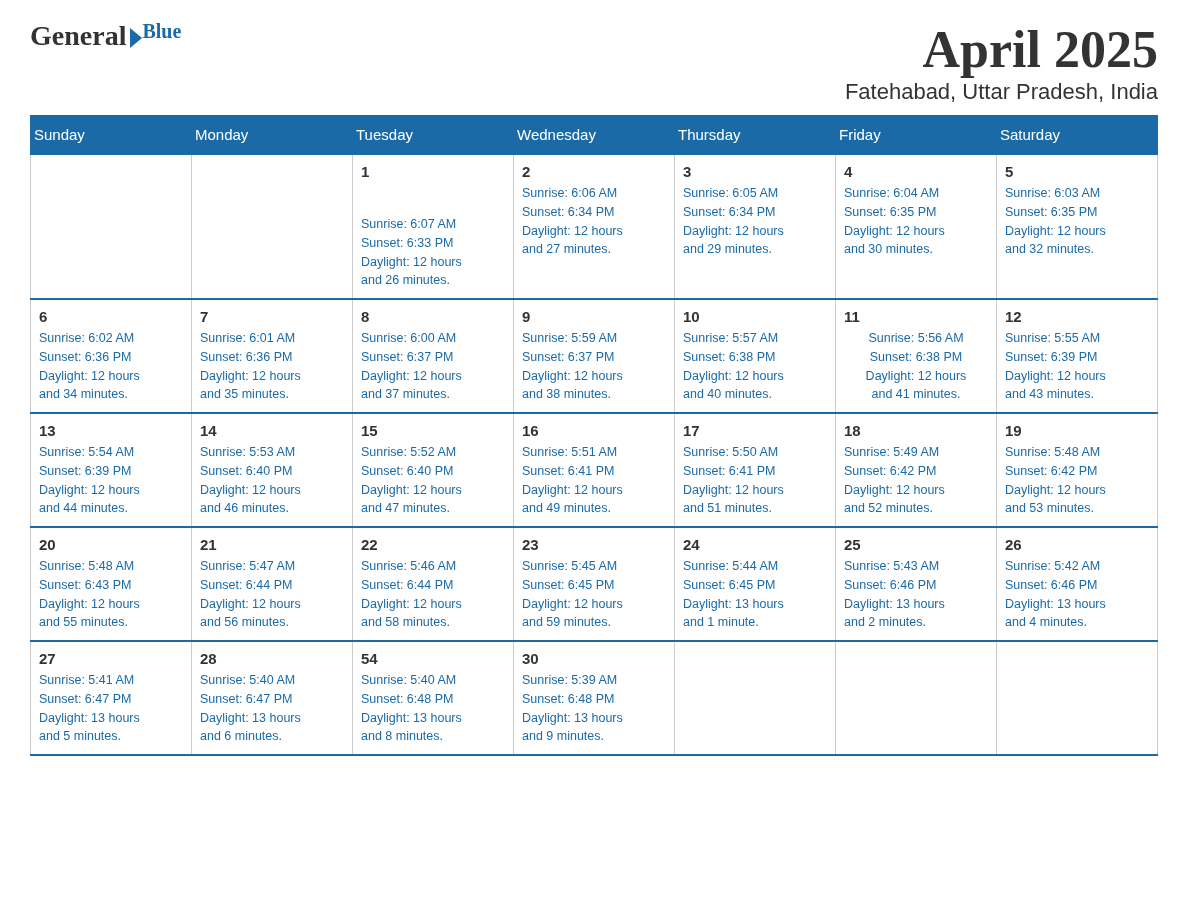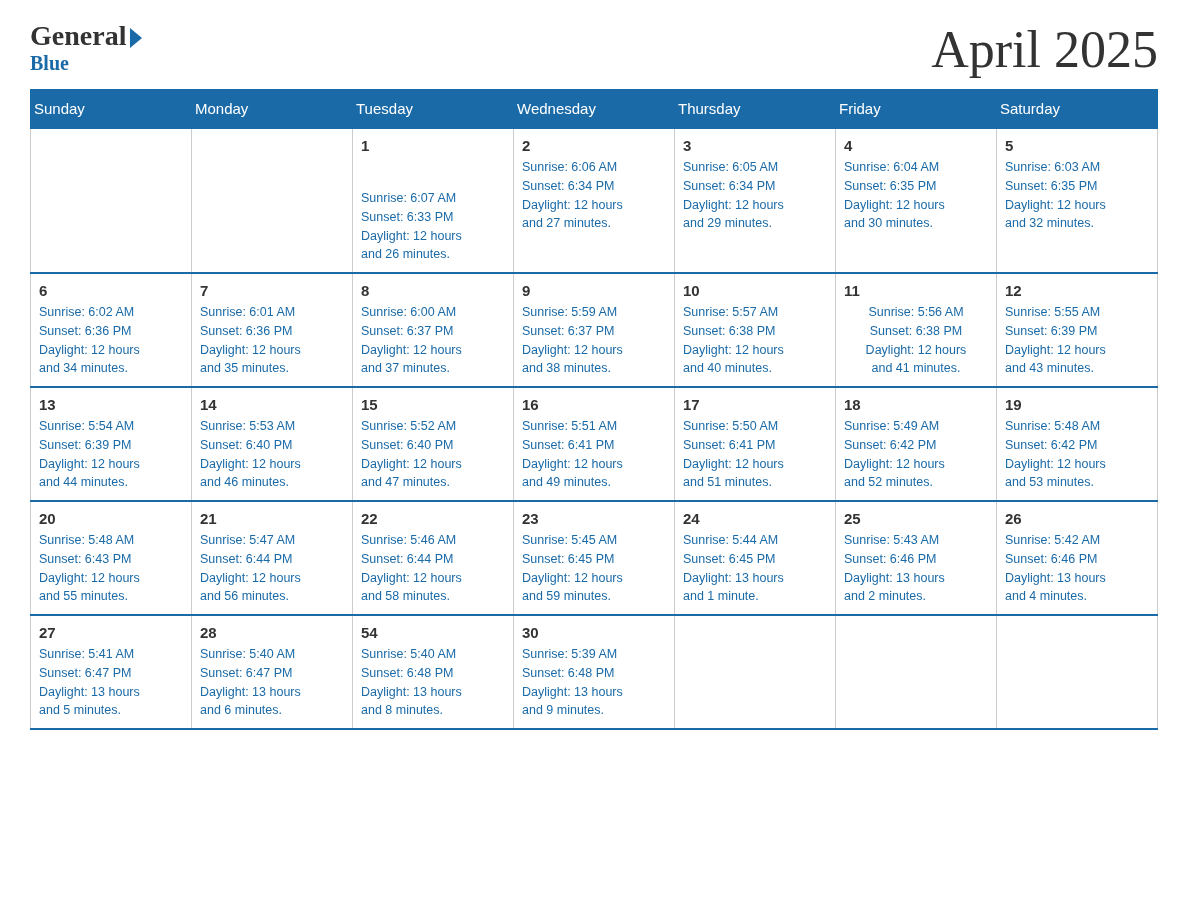--- a/index.html
+++ b/index.html
@@ -32,33 +32,33 @@
       width: 0;
       height: 0;
       border-left: 12px solid #1a6aa8;
       border-top: 10px solid transparent;
       border-bottom: 10px solid transparent;
       margin-left: 4px;
       margin-top: 4px;
     }
     .logo-wrapper {
       display: flex;
-      flex-direction: column;
+      flex-direction: row;
       align-items: flex-start;
     }
     .logo-row {
       display: flex;
       align-items: center;
     }
     .title-section {
       text-align: right;
     }
     .title-section h1 {
       font-size: 52px;
-      font-weight: normal;
+      font-weight: bold;
       color: #333;
       font-family: Georgia, serif;
     }
     .title-section h2 {
       font-size: 22px;
       font-weight: normal;
       color: #333;
     }
     .calendar {
       width: 100%;
@@ -108,20 +108,21 @@
 <div class="header">
   <div class="logo-wrapper">
     <div class="logo-row">
       <span class="logo-text-general">General</span>
       <div class="logo-arrow"></div>
     </div>
     <span class="logo-text-blue">Blue</span>
   </div>
   <div class="title-section">
     <h1>April 2025</h1>
+    <h2>Fatehabad, Uttar Pradesh, India</h2>
   </div>
 </div>
 
 <table class="calendar">
   <thead>
     <tr>
     <th>Sunday</th>
         <th>Monday</th>
         <th>Tuesday</th>
         <th>Wednesday</th>

